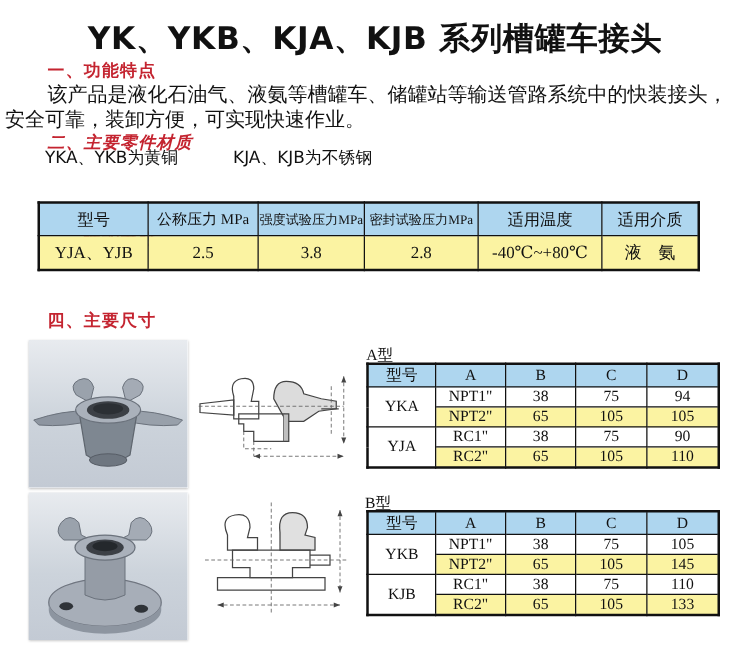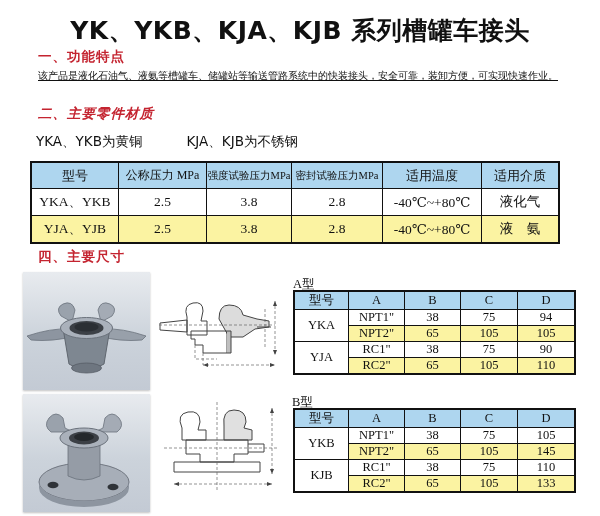--- a/index.html
+++ b/index.html
@@ -13,24 +13,24 @@
   .doc-title{
     position:absolute;top:14px;left:0;width:600px;text-align:center;
     font-size:25px;font-weight:bold;letter-spacing:0.5px;color:#111;
   }
   .sec-heading{
     position:absolute;left:38px;
     font-size:13.5px;font-weight:bold;color:#c42430;letter-spacing:1px;
   }
   .body-para{
     position:absolute;left:4px;top:66px;width:590px;
-    font-size:10px;line-height:19.5px;color:#111;text-indent:34px;text-decoration:underline;
+    font-size:16px;line-height:19.5px;color:#111;text-indent:34px;
   }
   .materials-line{
-    position:absolute;left:36px;top:133px;font-size:13.5px;color:#111;
+    position:absolute;left:36px;top:117px;font-size:13.5px;color:#111;
   }
   .materials-line .part2{margin-left:44px;}
 
   table{border-collapse:collapse;border-radius:10px;}
   .perf-table{position:absolute;left:30px;top:161px;table-layout:fixed;
     font-family:"Liberation Serif","DejaVu Serif",serif;}
   .perf-table th,.perf-table td{
     border:1px solid #111;text-align:center;vertical-align:middle;
     padding:0;font-weight:normal;color:#111;
   }
@@ -82,28 +82,20 @@
 
   <table class="perf-table">
     <tbody>
         <tr>
       <th style="width:86px;">型号</th>
       <th style="width:87px;" class="med">公称压力 MPa</th>
       <th style="width:84px;" class="small">强度试验压力MPa</th>
       <th style="width:90px;" class="small">密封试验压力MPa</th>
       <th style="width:98px;">适用温度</th>
       <th style="width:76px;">适用介质</th>
-    </tr>
-    <tr>
-      <td>YKA、YKB</td>
-      <td>2.5</td>
-      <td>3.8</td>
-      <td>2.8</td>
-      <td>-40℃~+80℃</td>
-      <td>液化气</td>
     </tr>
     <tr class="yellow">
       <td>YJA、YJB</td>
       <td>2.5</td>
       <td>3.8</td>
       <td>2.8</td>
       <td>-40℃~+80℃</td>
       <td>液　氨</td>
     </tr>
   </tbody>

